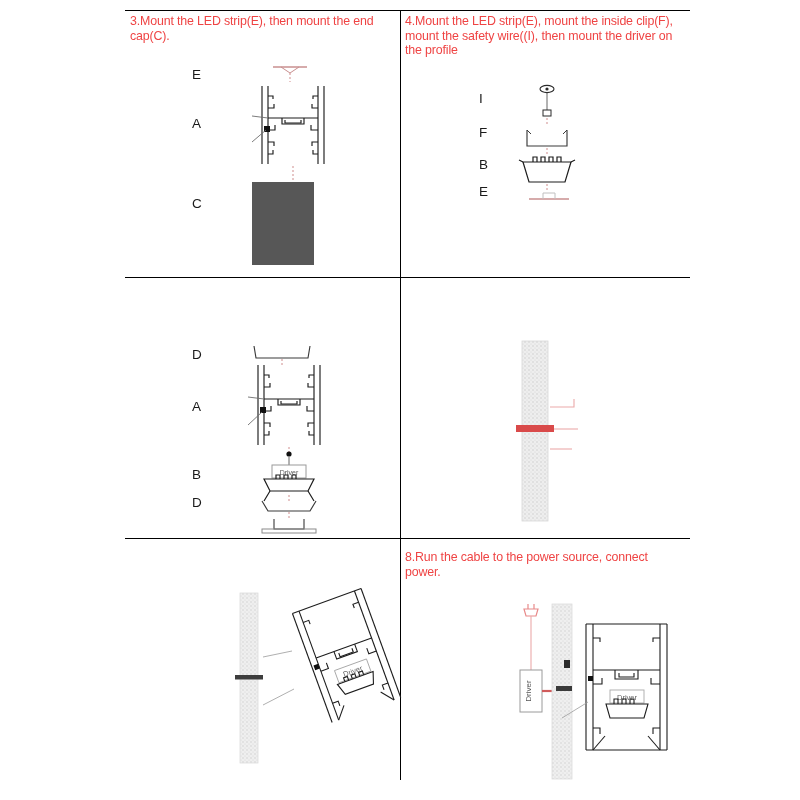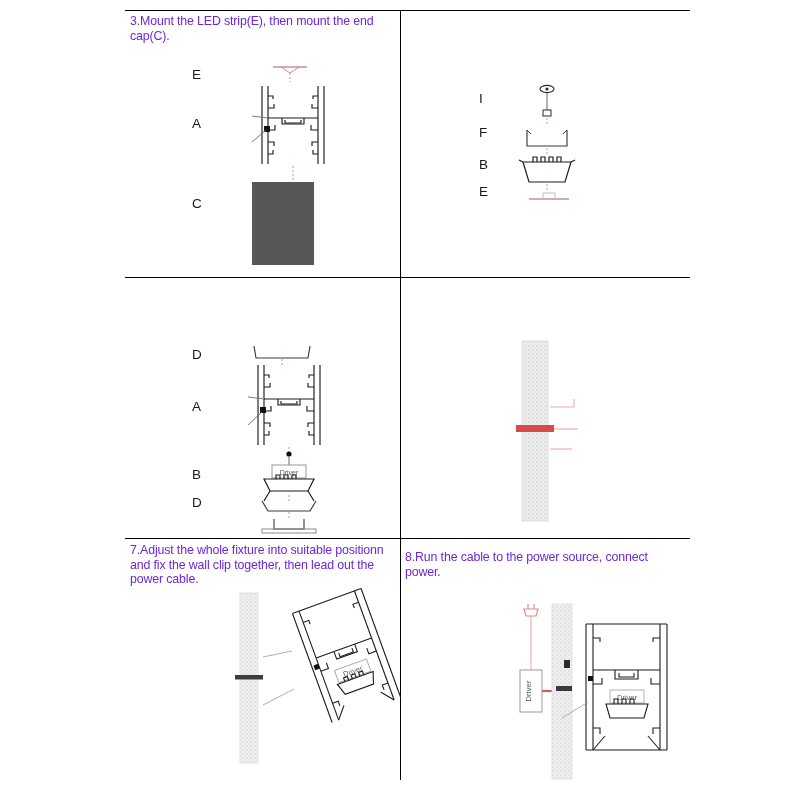--- a/index.html
+++ b/index.html
@@ -15,21 +15,21 @@
 
   
   .hrule{position:absolute;left:125px;width:565px;height:1.4px;background:#000;}
   .vrule{position:absolute;width:1.4px;background:#000;}
 
   
   .cell{position:absolute;}
   .caption{
     font-size:12.4px;line-height:14.6px;
     letter-spacing:-0.15px;
-    color:#6d28d9;
+    color:#ef4444;
     white-space:pre-line;
   }
   .cell.left .caption{width:262px;}
   .cell.right .caption{width:277px;}
 
   
   .fig{position:absolute;}
   .lbl{
     position:absolute;
     font-size:13.5px;
@@ -99,20 +99,21 @@
 
       <svg style="position:absolute;left:98px;top:112px;" width="10" height="16">
         <line x1="5" y1="0" x2="5" y2="14" stroke="#cf8d8d" stroke-width="1" stroke-dasharray="2,2"></line>
       </svg>
 
       <div class="endcap" style="left:62px;top:128px;width:62px;height:83px;"></div>
     </div>
   </div>
 
   <div class="cell right" style="left:405px;top:14px;width:285px;height:260px;">
+    <div class="caption">4.Mount the LED strip(E), mount the inside clip(F), mount the safety wire((I), then mount the driver on the profile</div>
 
     <div class="fig" style="left:70px;top:62px;width:200px;height:135px;">
       <span class="lbl" style="left:4px;top:15px;">I</span>
       <span class="lbl" style="left:4px;top:49px;">F</span>
       <span class="lbl" style="left:4px;top:81px;">B</span>
       <span class="lbl" style="left:4px;top:108px;">E</span>
 
       <svg style="position:absolute;left:52px;top:8px;" width="40" height="42">
         <ellipse cx="20" cy="5" rx="7" ry="3.6" fill="none" stroke="#2b2b2b" stroke-width="1.1"></ellipse>
         <circle cx="20" cy="5" r="1.6" fill="#2b2b2b"></circle>
@@ -219,21 +220,20 @@
 
         <rect x="16" y="88" width="38" height="7" fill="#d94a4a"></rect>
         <path d="M54 92 L78 92" stroke="#eba9a9" stroke-width="1.1" fill="none"></path>
         <path d="M50 70 L74 70 L74 62" stroke="#eba9a9" stroke-width="1.1" fill="none"></path>
         <path d="M50 112 L72 112" stroke="#eba9a9" stroke-width="1.1" fill="none"></path>
       </svg>
     </div>
   </div>
 
   <div class="cell left" style="left:130px;top:543px;width:265px;height:235px;">
-    <div class="caption">7.Adjust the whole fixture into suitable positionn and fix the wall clip together, then lead out the power cable.</div>
 
     <div class="fig" style="left:100px;top:50px;width:190px;height:180px;">
       <svg style="position:absolute;left:0;top:0;" width="190" height="180">
         <defs>
           <pattern id="speck7" width="4" height="4" patternUnits="userSpaceOnUse">
             <rect width="4" height="4" fill="#efefef"></rect>
             <circle cx="1" cy="1" r=".7" fill="#cbcbcb"></circle>
             <circle cx="3" cy="3" r=".6" fill="#d8d8d8"></circle>
           </pattern>
         </defs>

